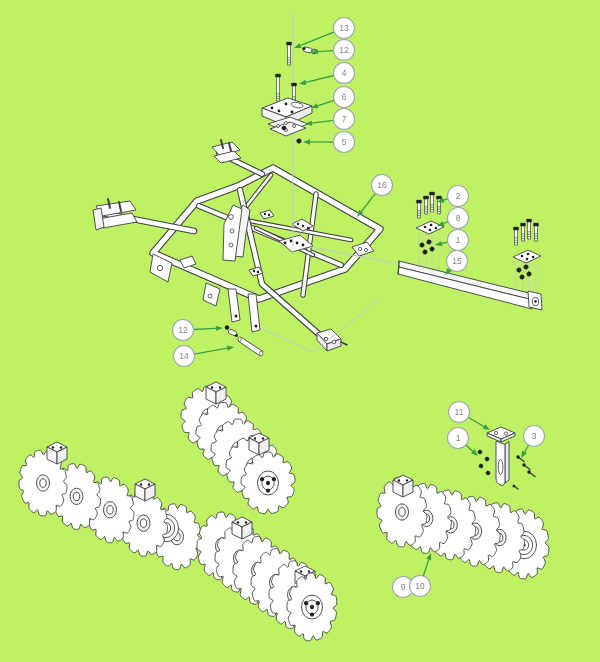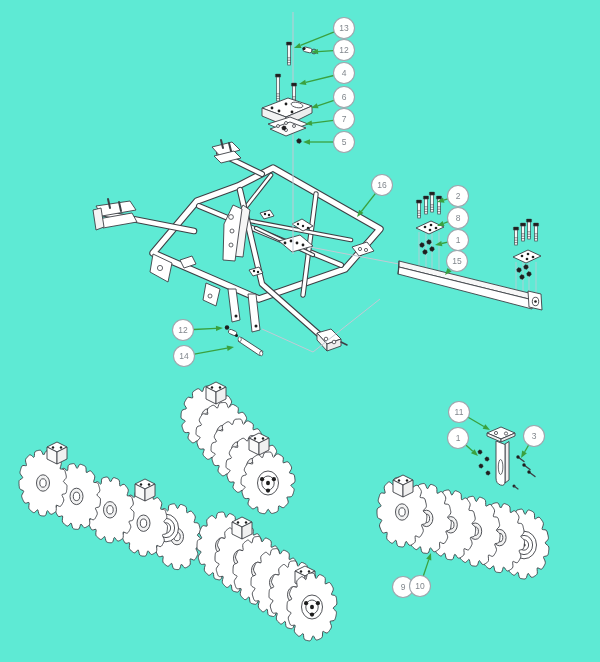--- a/index.html
+++ b/index.html
@@ -1,16 +1,16 @@
 <!DOCTYPE html>
 <html><head>
 <meta charset="utf-8">
 <style>
   html,body{margin:0;padding:0;background:#ffffff;}
-  .stage{position:relative;width:600px;height:662px;background:#5eead4;overflow:hidden;
+  .stage{position:relative;width:600px;height:662px;background:#bef264;overflow:hidden;
          font-family:"Liberation Sans", sans-serif;}
   svg{display:block;}
   text.callout-num{font-family:"Liberation Sans", sans-serif;}
 </style>
 </head>
 <body>
 
 <div class="stage">
   <svg id="fig" width="600" height="662" viewBox="0 0 600 662">
       <g>

